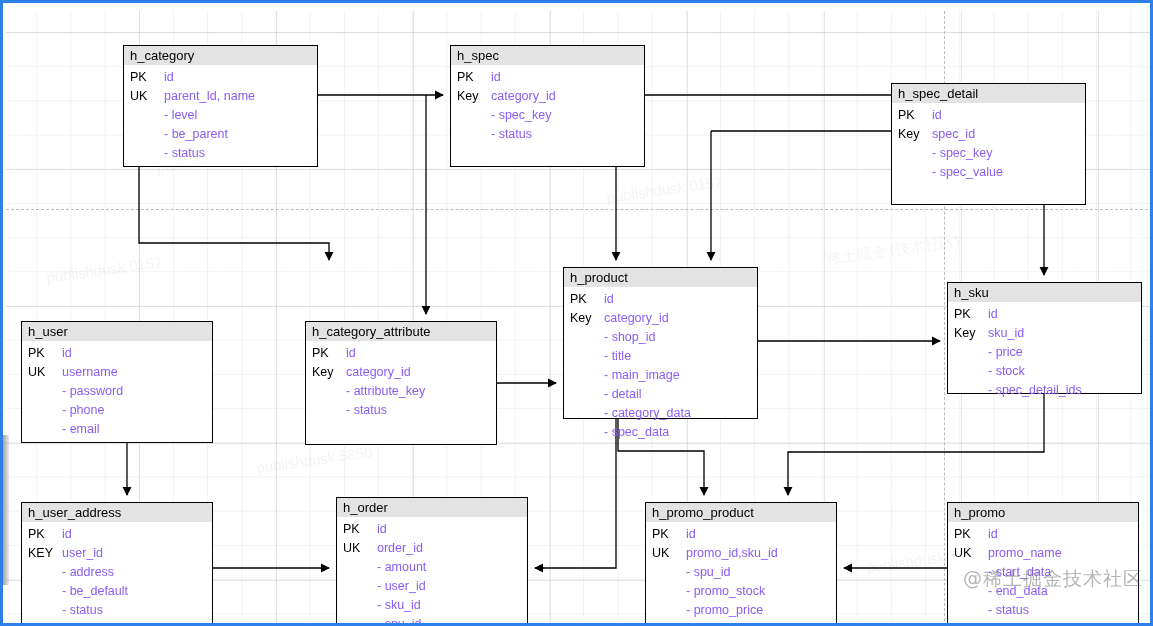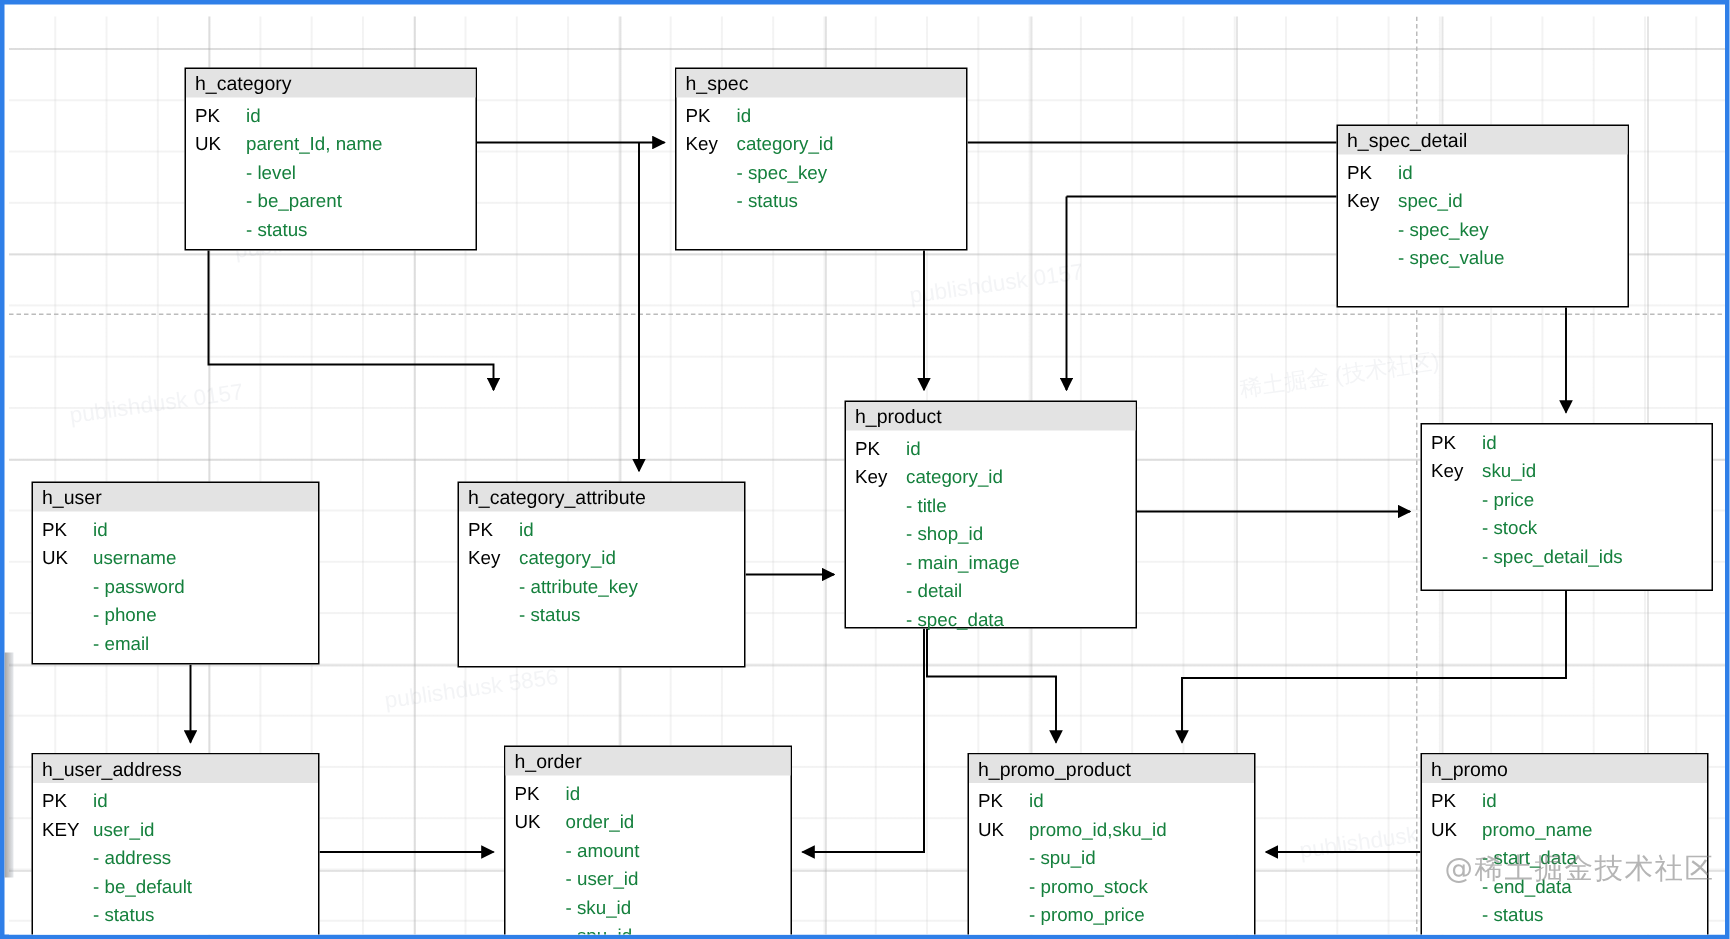--- a/index.html
+++ b/index.html
@@ -112,21 +112,21 @@
     white-space: nowrap;
   }
   .field-key {
     width: 40px;
     flex: 0 0 40px;
     padding-left: 6px;
     box-sizing: border-box;
     color: #000000;
   }
   .field-name {
-    color: #15803d;
+    color: #8b5cf6;
   }
   .field-row.attr .field-key { }
   .field-row.attr .field-name { }
 
   
   .entity > .entity-title {
     border-bottom: 0;
   }
 
   
@@ -284,41 +284,46 @@
             <div class="field-row">
               <span class="field-key">PK</span>
               <span class="field-name">id</span>
             </div>
             <div class="field-row">
               <span class="field-key">Key</span>
               <span class="field-name">category_id</span>
             </div>
             <div class="field-row attr">
               <span class="field-key"></span>
+              <span class="field-name">- shop_id</span>
+            </div>
+            <div class="field-row attr">
+              <span class="field-key"></span>
               <span class="field-name">- title</span>
             </div>
             <div class="field-row attr">
               <span class="field-key"></span>
-              <span class="field-name">- shop_id</span>
-            </div>
-            <div class="field-row attr">
-              <span class="field-key"></span>
               <span class="field-name">- main_image</span>
             </div>
             <div class="field-row attr">
               <span class="field-key"></span>
               <span class="field-name">- detail</span>
             </div>
             <div class="field-row attr">
               <span class="field-key"></span>
+              <span class="field-name">- category_data</span>
+            </div>
+            <div class="field-row attr">
+              <span class="field-key"></span>
               <span class="field-name">- spec_data</span>
             </div>
           </div>
         </div>
         <div class="entity" style="left: 941px; top: 271px; width: 195px; height: 112px;">
+          <div class="entity-title">h_sku</div>
           <div class="entity-body">
             <div class="field-row">
               <span class="field-key">PK</span>
               <span class="field-name">id</span>
             </div>
             <div class="field-row">
               <span class="field-key">Key</span>
               <span class="field-name">sku_id</span>
             </div>
             <div class="field-row attr">

